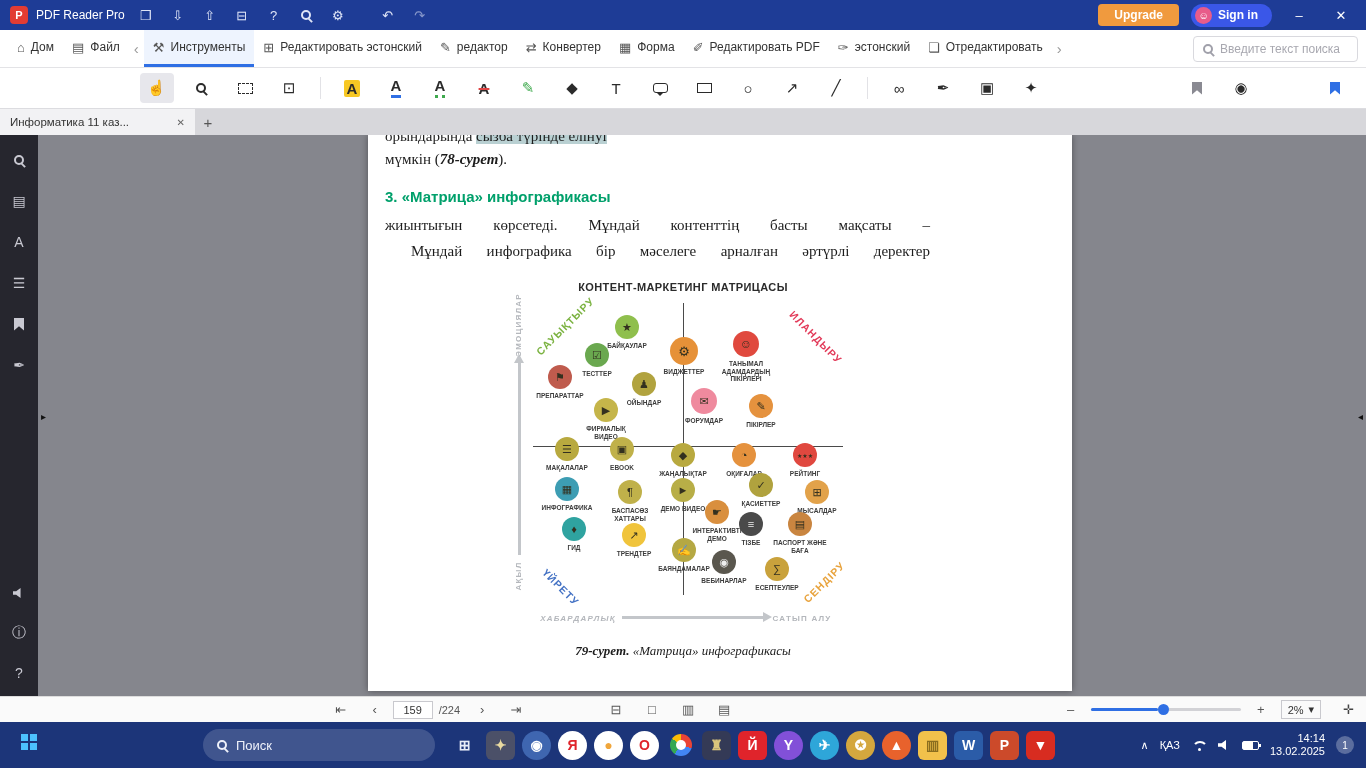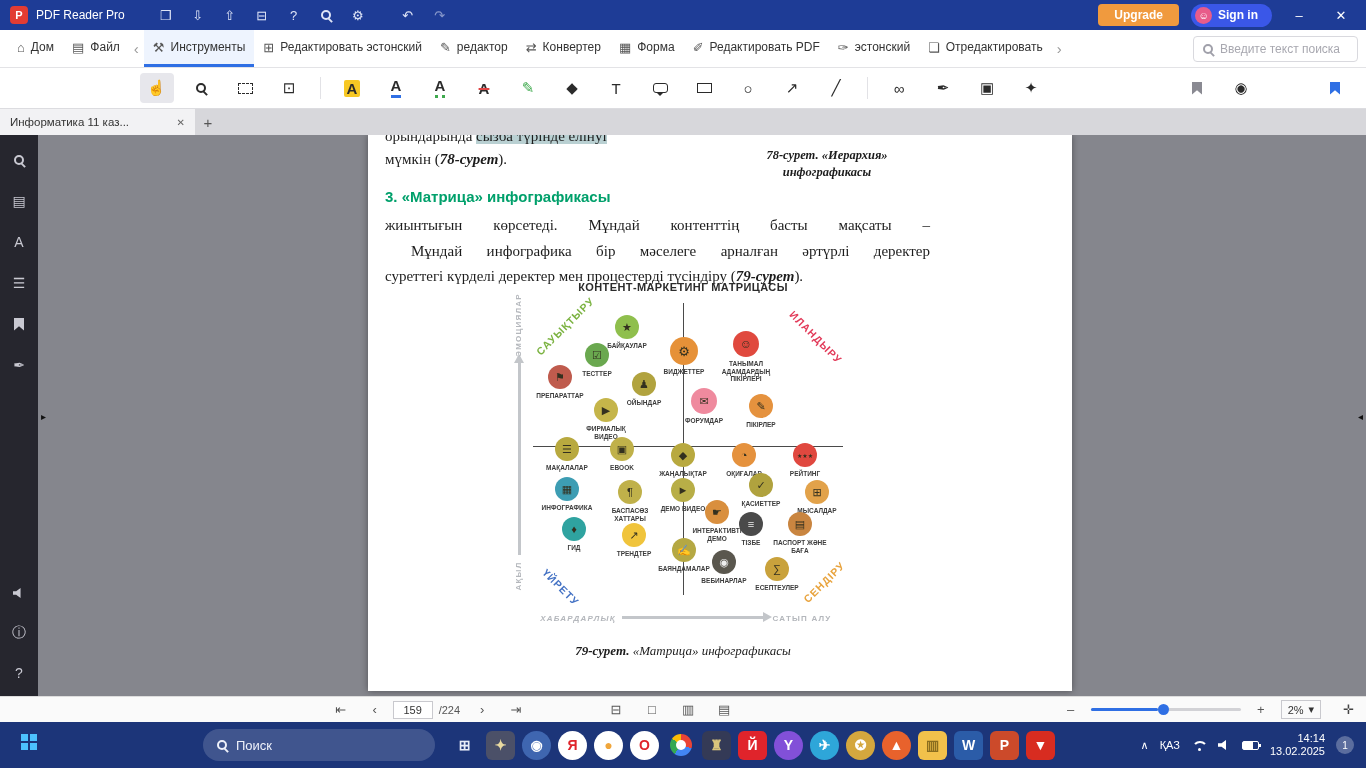--- a/index.html
+++ b/index.html
@@ -2,21 +2,21 @@
 <html><head>
 <meta charset="utf-8">
 <style>
 *{margin:0;padding:0;box-sizing:border-box}
 html,body{width:1366px;height:768px;overflow:hidden;font-family:"Liberation Sans",sans-serif}
 .app{width:1366px;height:768px;display:flex;flex-direction:column;background:#85868d}
 
 
 .titlebar{height:30px;background:#1e3c96;display:flex;align-items:center;color:#fff;padding:0 10px;gap:8px;flex:none}
 .logo{width:18px;height:18px;background:#e23c32;border-radius:4px;color:#fff;font-weight:bold;font-size:11px;display:flex;align-items:center;justify-content:center}
-.app-title{font-size:12px;margin-right:20px;white-space:nowrap}
+.app-title{font-size:12px;white-space:nowrap}
 .tb-icons{display:flex;gap:6px;align-items:center}
 .tb-icon{width:26px;height:22px;background:none;border:none;color:#dfe5f7;font-size:13px;display:flex;align-items:center;justify-content:center;cursor:pointer}
 .tb-icon.gap{margin-left:18px}
 .tb-icon.dim{opacity:.55}
 .tb-right{margin-left:auto;display:flex;align-items:center;gap:12px}
 .upgrade{background:#f09a3e;border:none;color:#fff;font-weight:bold;font-size:12px;padding:4px 16px;border-radius:4px;cursor:pointer}
 .signin{background:#3a57e8;border:none;color:#fff;font-size:12px;font-weight:bold;border-radius:13px;display:flex;align-items:center;gap:6px;padding:3px 14px 3px 4px;cursor:pointer}
 .signin-ava{width:17px;height:17px;border-radius:50%;background:#e85c8a;display:flex;align-items:center;justify-content:center;font-size:10px}
 .win-btn{width:30px;height:22px;background:none;border:none;color:#fff;font-size:13px;cursor:pointer}
 
@@ -374,29 +374,24 @@
       <span class="edge-exp left">▸</span>
       <span class="edge-exp right">◂</span>
 
       <div class="page">
         <div class="doc-line1">
           <span>орындарында </span><span class="hl">сызба түрінде елінуі</span>
         </div>
         <div class="doc-line2">
           <span>мүмкін (</span><span class="iref">78-сурет</span><span>).</span>
         </div>
-        <div class="fig78">
-          <div>78-сурет. «Иерархия»</div>
-          <div>инфографикасы</div>
-        </div>
         <h3 class="doc-heading">3. «Матрица» инфографикасы</h3>
         <div class="doc-para">
           <div class="jl">жиынтығын көрсетеді. Мұндай контенттің басты мақсаты –</div>
           <div class="jl ind">Мұндай инфографика бір мәселеге арналған әртүрлі деректер</div>
-          <div><span>суреттегі күрделі деректер мен процестерді түсіндіру (</span><span class="iref">79-сурет</span><span>).</span></div>
         </div>
 
         <div class="chart-title">КОНТЕНТ-МАРКЕТИНГ МАТРИЦАСЫ</div>
         <div class="ax-v"></div>
         <div class="ax-h"></div>
         <div class="big-ax-v"></div>
         <div class="big-ax-h"></div>
         <div class="matrix-layer">
 
         <div class="ax-label small" style="left: 150px; top: 190px; transform: translate(-50%, -50%) rotate(-90deg); color: rgb(180, 183, 188);">ЭМОЦИЯЛАР</div>

